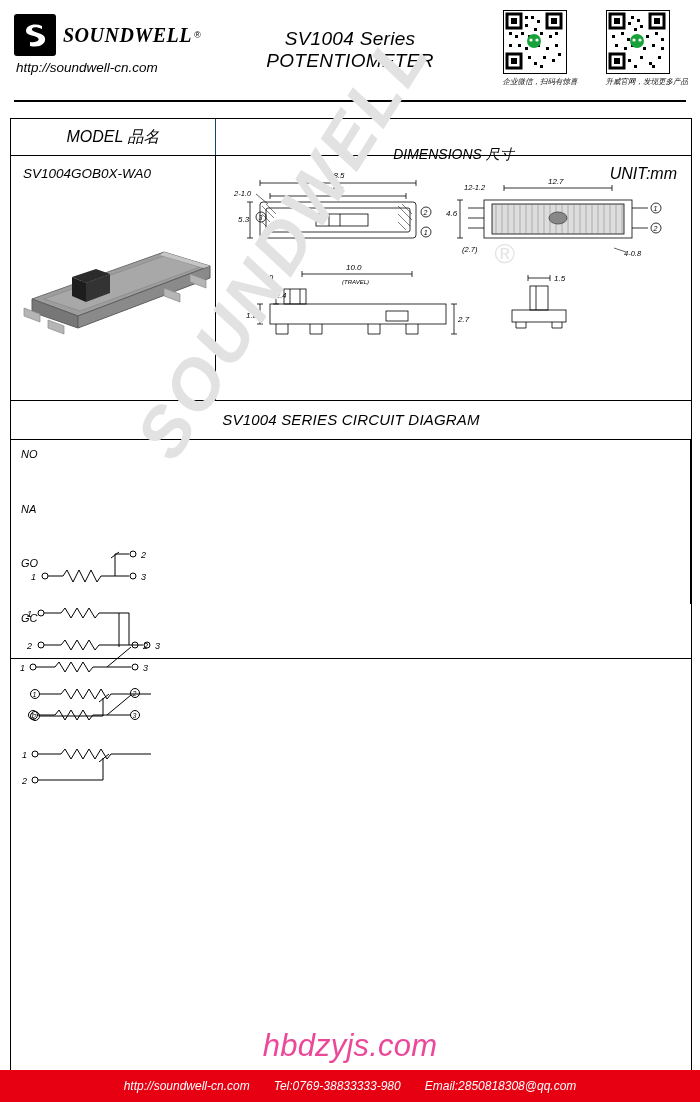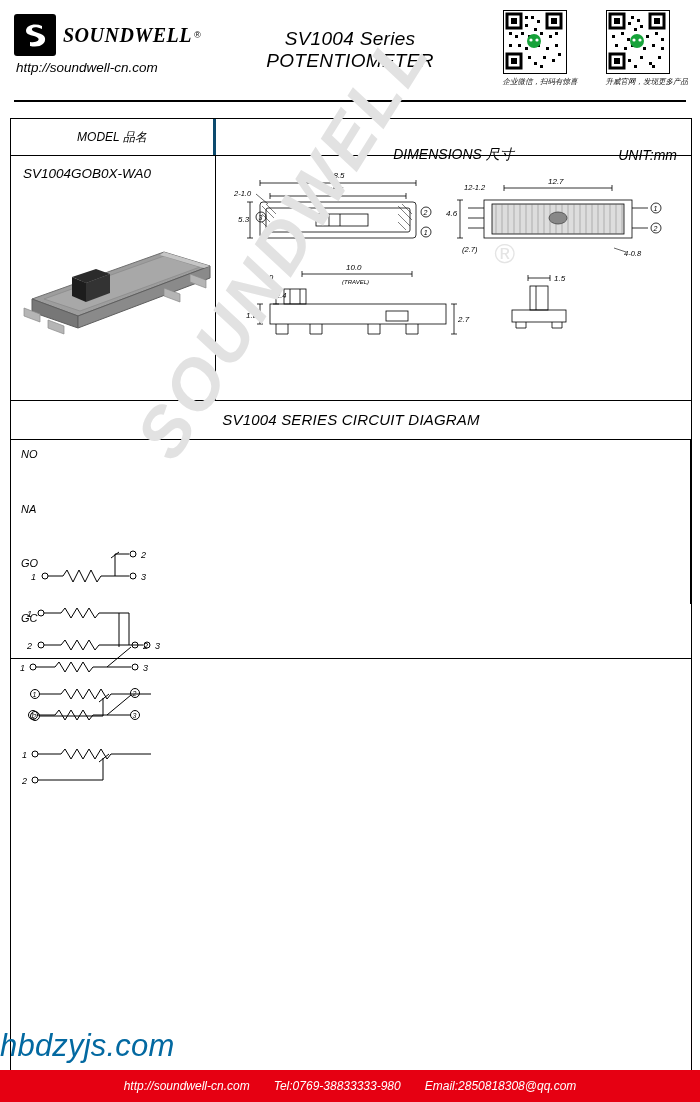--- a/index.html
+++ b/index.html
@@ -39,24 +39,24 @@
   .qr-cap{font-size:7.5px;margin-top:3px;color:#111;}
 
   .header-rule{position:absolute;left:14px;right:14px;top:100px;height:2px;background:#000;}
 
   
   .tbl{position:absolute;left:10px;top:118px;width:680px;border:1px solid #000;}
   .row{display:flex;border-bottom:1px solid #000;}
   .row:last-child{border-bottom:none;}
   .cell{box-sizing:border-box;}
   .hdr{height:36px;display:flex;align-items:center;}
-  .c-model{width:205px;border-right:3px solid #0c4a6e;font-size:12px;}
+  .c-model{width:205px;border-right:1px solid #0c4a6e;font-size:16px;}
   .c-dims{flex:1;position:relative;}
   .c-dims .dimtext{position:absolute;left:0;right:0;text-align:center;font-size:14px;top:9px;}
-  .c-dims .unit{position:absolute;right:14px;top:10px;font-size:14px;}
+  .c-dims .unit{position:absolute;right:14px;top:28px;font-size:16px;}
 
   .row-main{height:244px;}
   .model-cell{width:205px;border-right:1px solid #000;position:relative;}
   .model-name{position:absolute;left:12px;top:10px;font-size:13.5px;}
   .draw-cell{flex:1;position:relative;}
 
   .row-circ-title{height:38px;}
   .circ-title{flex:1;text-align:center;font-size:15px;line-height:38px;letter-spacing:.2px;}
 
   .row-circ{height:218px;flex-direction:column;}
@@ -73,22 +73,22 @@
     font-size:70px;color:#e2e2e2;font-weight:bold;
     transform:rotate(-58deg);transform-origin:left top;
     letter-spacing:4px;white-space:nowrap;pointer-events:none;
     font-family:"Liberation Sans",sans-serif;
   }
   .wm-r{
     position:absolute;left:494px;top:238px;font-size:28px;color:#e4e4e4;
     pointer-events:none;
   }
   .big-url{
-    position:absolute;left:0;right:0;top:1028px;text-align:left;
-    font-size:31px;color:#0369a1;letter-spacing:.2px;
+    position:absolute;left:0;right:0;top:1028px;text-align:center;
+    font-size:31px;color:#ec4899;letter-spacing:.2px;
   }
 
   
   .footer{
     position:absolute;left:0;right:0;bottom:0;height:32px;
     background:#e60012;color:#fff;font-size:12px;
     display:flex;align-items:center;justify-content:center;gap:24px;
   }
   .footer span{white-space:nowrap;}
 

